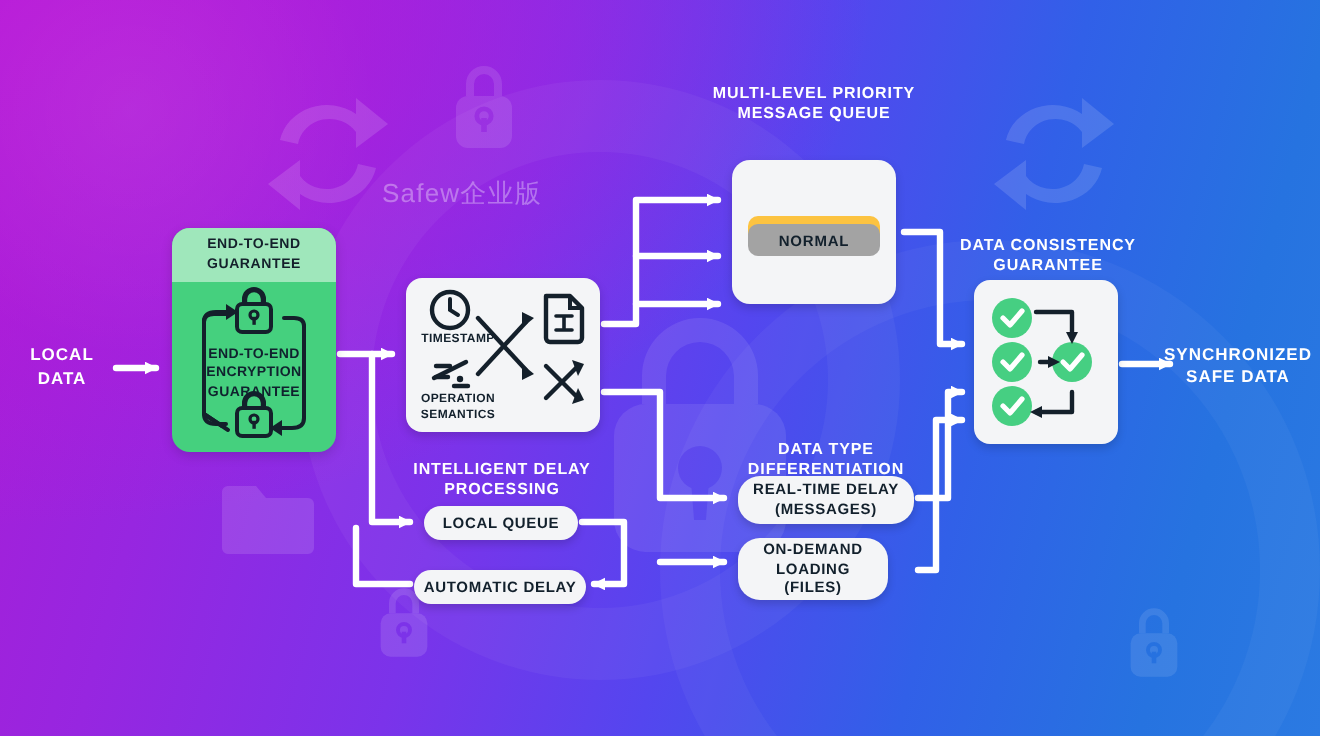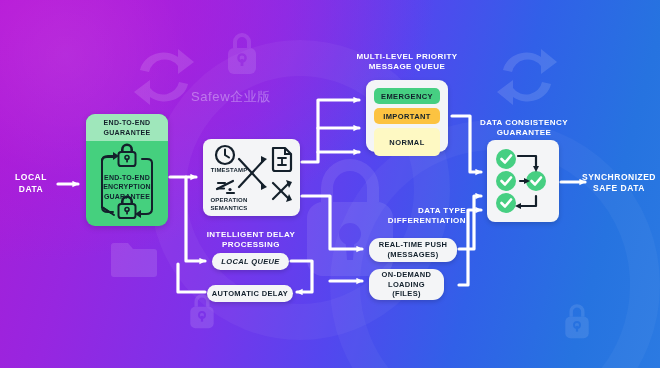--- a/index.html
+++ b/index.html
@@ -95,24 +95,24 @@
   .pbtn{
     position:absolute; background:#f4f5f7; border-radius:11px;
     display:flex; align-items:center; justify-content:center;
     text-align:center; font-size:7.5px; font-weight:700; color:#12202c;
     letter-spacing:.35px; line-height:1.3; white-space:pre-line;
     box-shadow:0 2px 4px rgba(0,0,0,.16); padding:0 4px;
   }
   
   #p-emergency{left:8px; top:8px; width:66px; height:16px; background:#46cf82;}
   #p-important{left:8px; top:28px; width:66px; height:16px; background:#fcc341;}
-  #p-normal{left:8px; top:48px; width:66px; height:28px; background:#fef9c3;}
-
-  
-  #b-local-queue{left:212px; top:253px; width:77px; height:17px;font-style:italic;}
+  #p-normal{left:8px; top:32px; width:66px; height:16px; background:#a3a3a3;}
+
+  
+  #b-local-queue{left:212px; top:253px; width:77px; height:17px;}
   #b-auto-retry{left:207px; top:285px; width:86px; height:17px;}
   
   #b-realtime{left:369px; top:238px; width:88px; height:24px;}
   #b-ondemand{left:369px; top:269px; width:75px; height:31px;}
 
   .cra-txt{
     position:absolute; font-size:6px; font-weight:700; color:#12202c;
     letter-spacing:.2px; line-height:1.25; text-align:center;
     white-space:pre-line;
   }
@@ -298,36 +298,35 @@
         <path d="M70 60 L86 44"></path>
       </g>
       <path d="M83 41 L89 43 L86 49 Z" fill="#14202b"></path>
       <path d="M86 55 L89 61 L83 63 Z" fill="#14202b"></path>
     </svg>
     <div class="cra-txt" style="left:0; top:28px; width:52px;">TIMESTAMP</div>
     <div class="cra-txt" style="left:0; top:58px; width:52px;">OPERATION
 SEMANTICS</div>
   </div>
 
-  <div class="caption" style="left:348px; top:52px; width:118px;">MULTI-LEVEL PRIORITY
+  <div class="caption" style="left:348px; top:42px; width:118px;">MULTI-LEVEL PRIORITY
 MESSAGE QUEUE</div>
   <div class="wcard" id="queue-card">
-    <div class="pill" id="p-emergency">EMERGENCY</div>
     <div class="pill" id="p-important">IMPORTANT</div>
     <div class="pill" id="p-normal">NORMAL</div>
   </div>
 
   <div class="caption" style="left:196px; top:230px; width:110px;">INTELLIGENT DELAY
 PROCESSING</div>
   <div class="pbtn" id="b-local-queue">LOCAL QUEUE</div>
   <div class="pbtn" id="b-auto-retry">AUTOMATIC DELAY</div>
 
-  <div class="caption" style="left:360px; top:206px; width:106px;text-align:right;">DATA TYPE
+  <div class="caption" style="left:360px; top:220px; width:106px;">DATA TYPE
 DIFFERENTIATION</div>
-  <div class="pbtn" id="b-realtime">REAL-TIME PUSH
+  <div class="pbtn" id="b-realtime">REAL-TIME DELAY
 (MESSAGES)</div>
   <div class="pbtn" id="b-ondemand">ON-DEMAND
 LOADING
 (FILES)</div>
 
   <div class="caption" style="left:470px; top:118px; width:108px;">DATA CONSISTENCY
 GUARANTEE</div>
   <div class="wcard" id="dcg-card">
     <svg width="72" height="82" viewBox="0 0 72 82" style="position:absolute;left:0;top:0;">
       <g>

